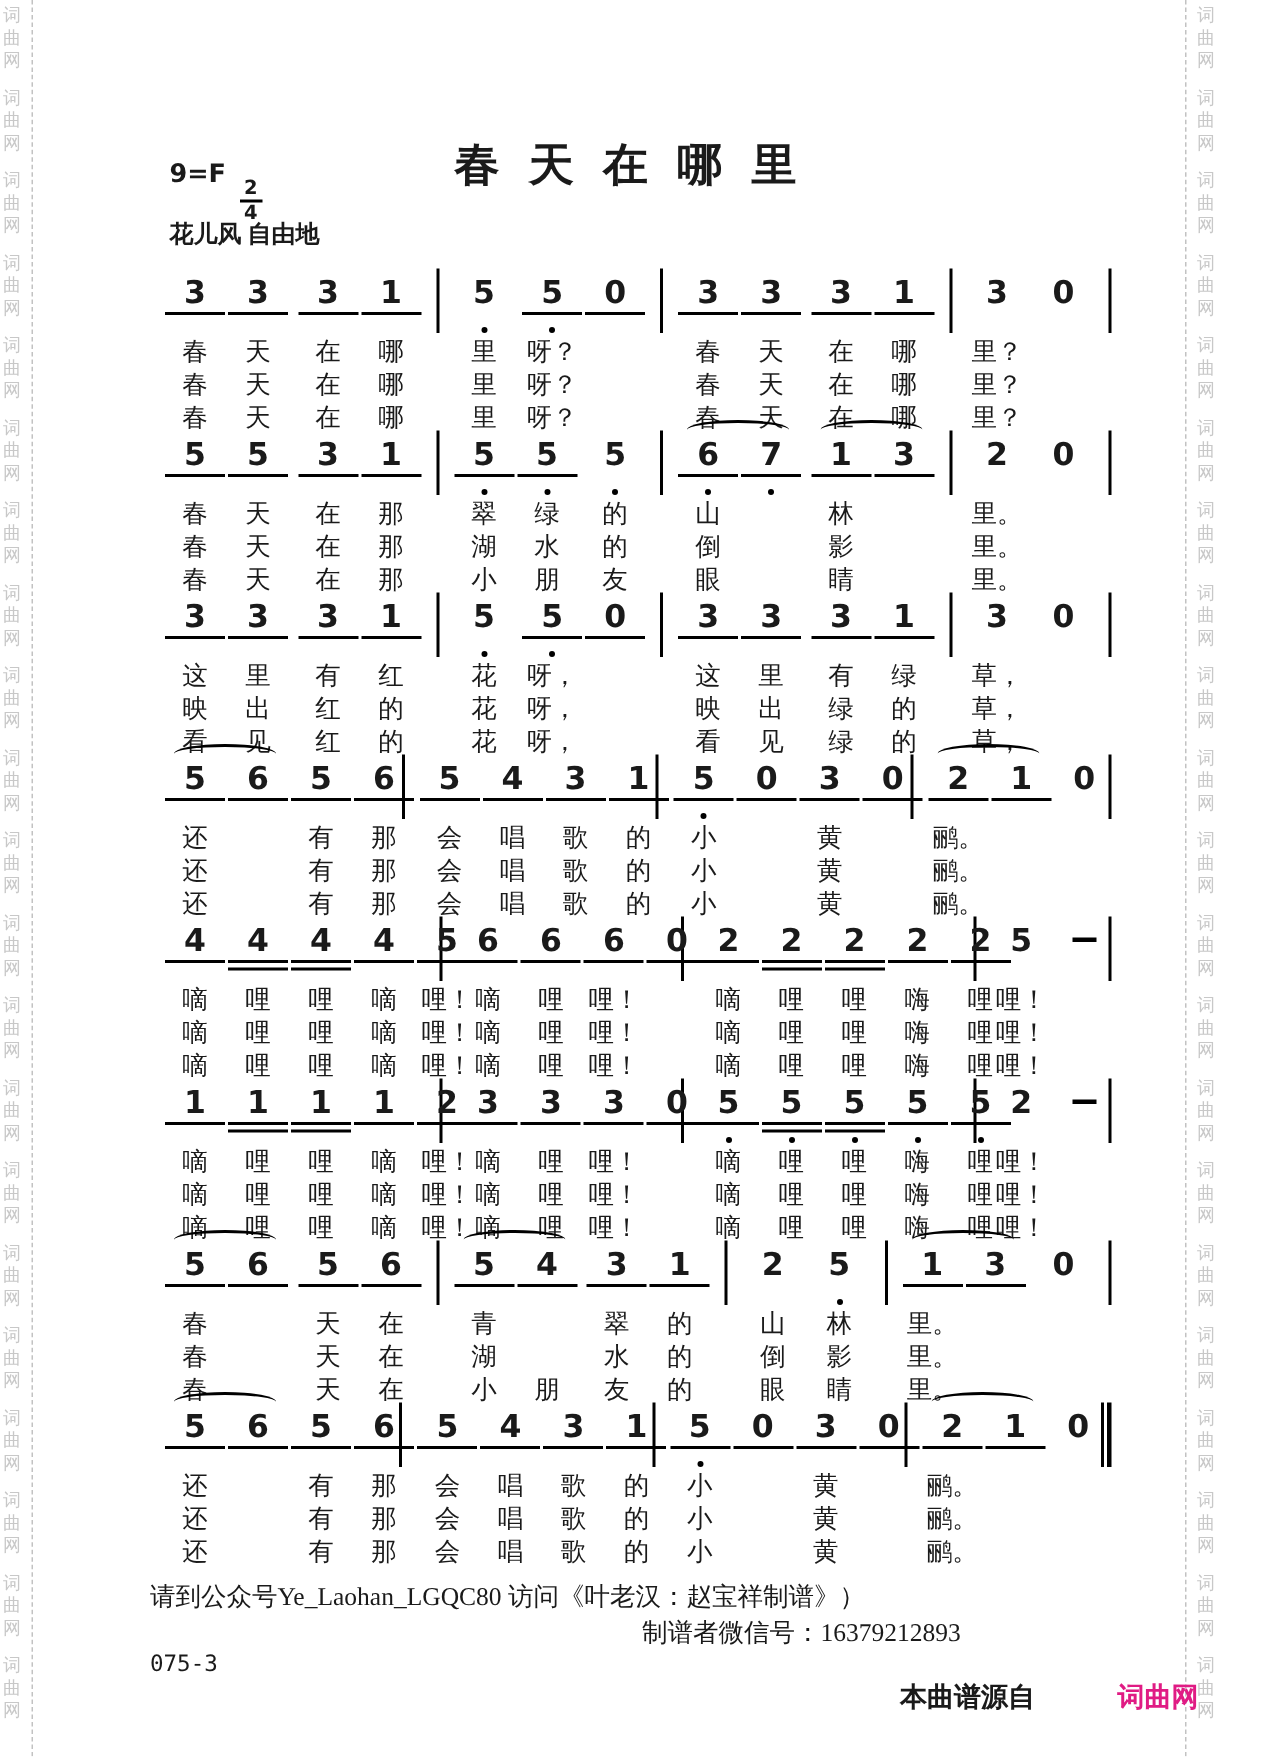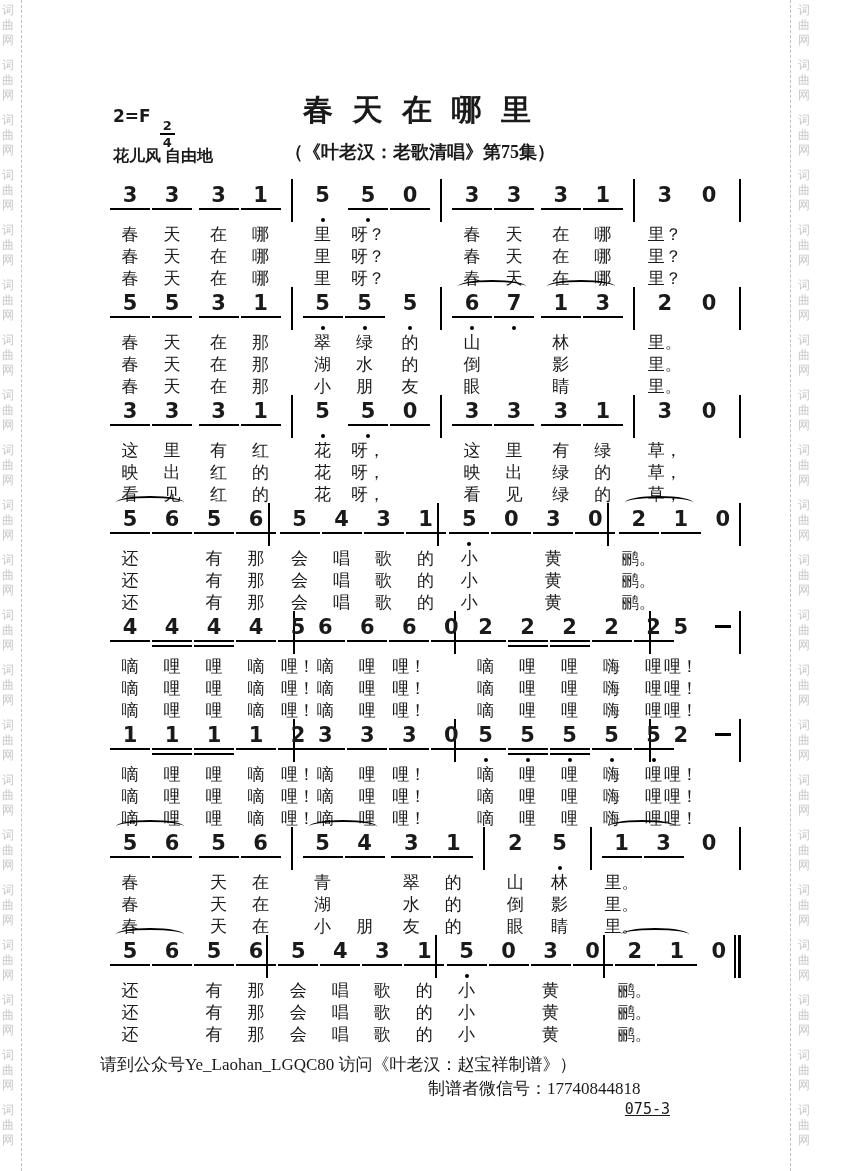--- a/index.html
+++ b/index.html
@@ -47,22 +47,22 @@
   .dash{display:inline-block;width:16px;height:3px;background:#000;vertical-align:6px;}
   .slur{position:absolute;top:-11px;left:7px;right:9px;height:11px;
         border-top:2px solid #000;border-radius:50% 50% 0 0;}
   .bl{width:2px;height:43px;background:#000;margin-top:-4px;flex:0 0 auto;}
   .bl-dbl{display:flex;gap:2px;margin-top:-4px;flex:0 0 auto;}
   .bl-dbl .bl{margin-top:0;}
   .bl.thick{width:3px;}
   
   #notice{position:absolute;left:100px;top:1053px;font:400 17px "Liberation Serif",serif;}
   #wechat{position:absolute;left:428px;top:1077px;font:400 17px "Liberation Serif",serif;}
-  #page-no{position:absolute;left:100px;top:1100px;width:570px;text-align:right;
-           font:400 15px "DejaVu Sans Mono",monospace;text-decoration:underline;}
+  #page-no{position:absolute;left:100px;top:1100px;width:570px;text-align:left;
+           font:400 15px "DejaVu Sans Mono",monospace;}
   #source-line{position:absolute;left:600px;top:1119px;display:flex;gap:55px;
                font:700 18px "Liberation Sans",sans-serif;}
   #source-site{color:#e01b84;}
 </style>
 </head>
 <body>
 
 <div id="page">
 
   <div class="wm-col" id="wm-left">
@@ -279,28 +279,27 @@
         <span class="wmc" style="color: rgb(200, 200, 200);">词</span>
         <span class="wmc" style="color: rgb(200, 200, 200);">曲</span>
         <span class="wmc" style="color: rgb(200, 200, 200);">网</span>
       </div>
     </div>
 
 
   <div id="title">春 天 在 哪 里</div>
 
   <div id="keybox">
-    <span>2=F</span><span class="meter">
+    <span>9=F</span><span class="meter">
         <span class="mnum">2</span>
         <span class="mden">4</span>
       </span>
   </div>
 
   <div id="tempo">花儿风 自由地</div>
-  <div id="series">（《叶老汉：老歌清唱》第75集）</div>
 
 
   <div id="score">
       <div class="system">
         <div class="sysrow">
           <div class="bar" style="flex: 4 1 0%;">
             <div class="grp">
               <div class="ncol u">
                 <div class="dcell">3</div>
                 <div class="u2row"></div>
@@ -1507,16 +1506,20 @@
           </div>
           <div class="bl-dbl">
             <div class="bl"></div>
             <div class="bl thick"></div>
           </div>
         </div>
       </div>
     </div>
 
   <div id="notice">请到公众号Ye_Laohan_LGQC80 访问《叶老汉：赵宝祥制谱》）</div>
-  <div id="wechat">制谱者微信号：17740844818</div>
+  <div id="wechat">制谱者微信号：16379212893</div>
   <div id="page-no">075-3</div>
+  <div id="source-line">
+    <span id="source-prefix">本曲谱源自</span>
+    <span id="source-site" style="color: rgb(224, 27, 132);">词曲网</span>
+  </div>
 
 </div>
 
 </body></html>

